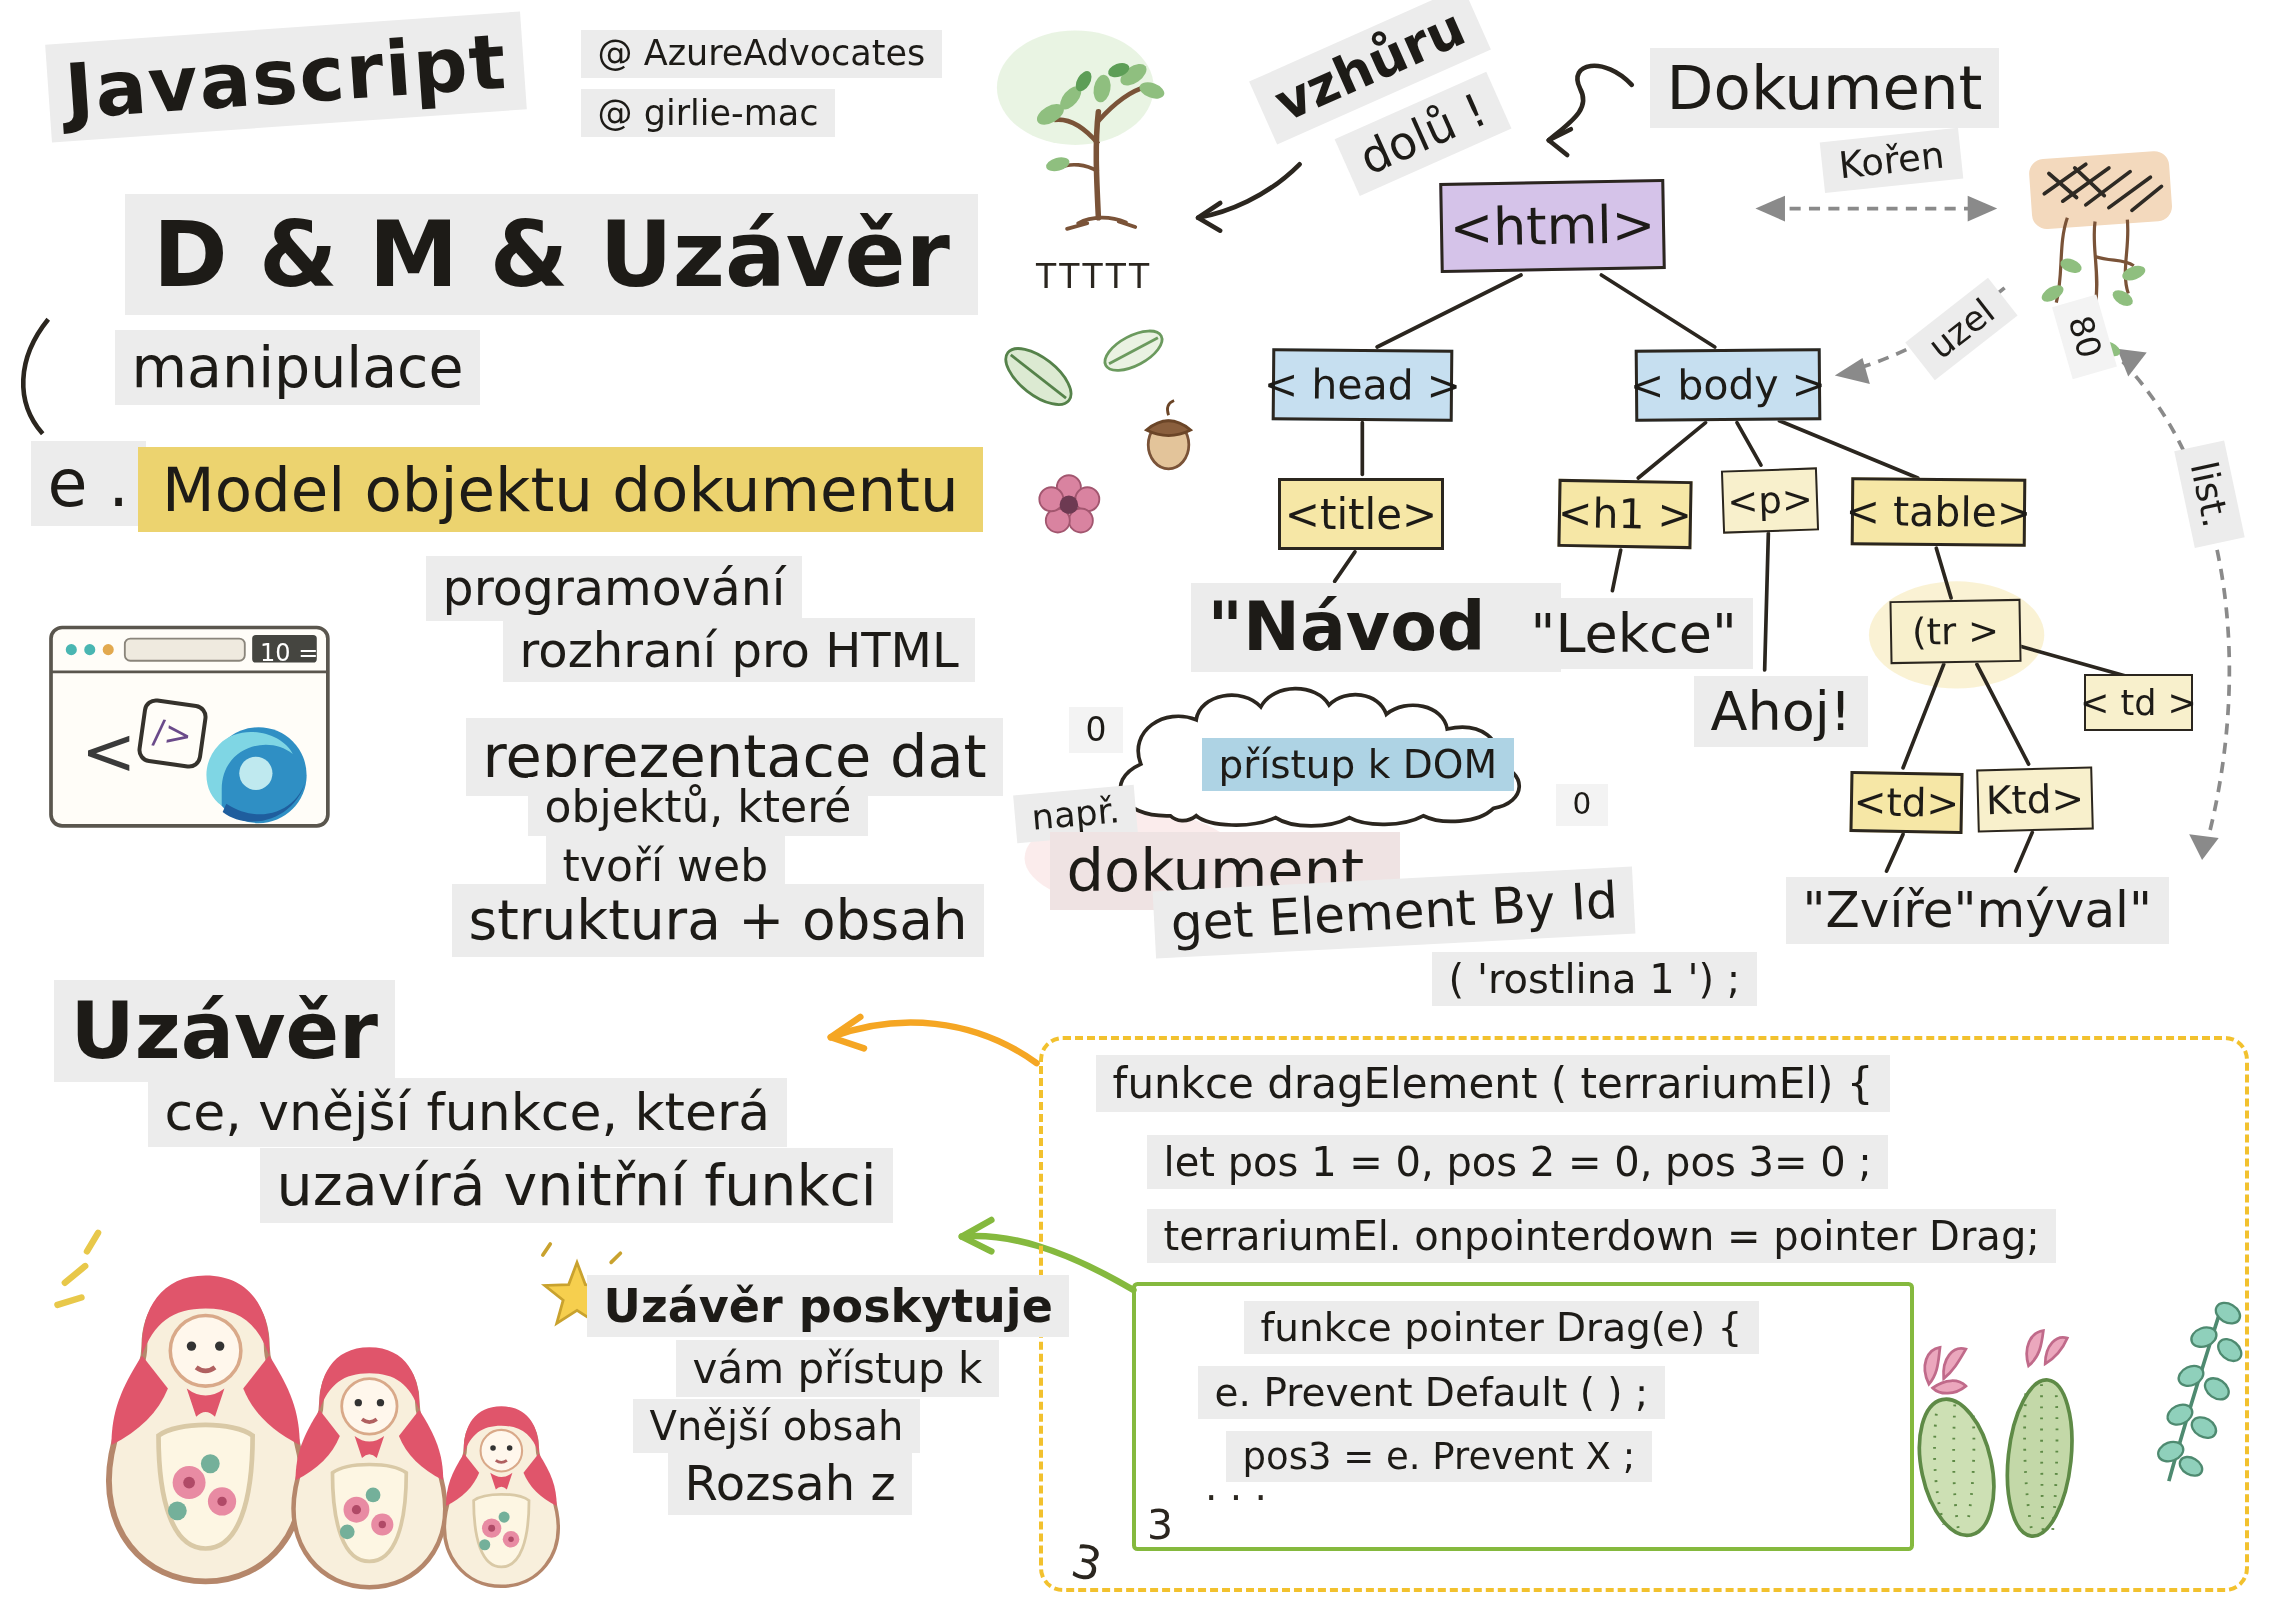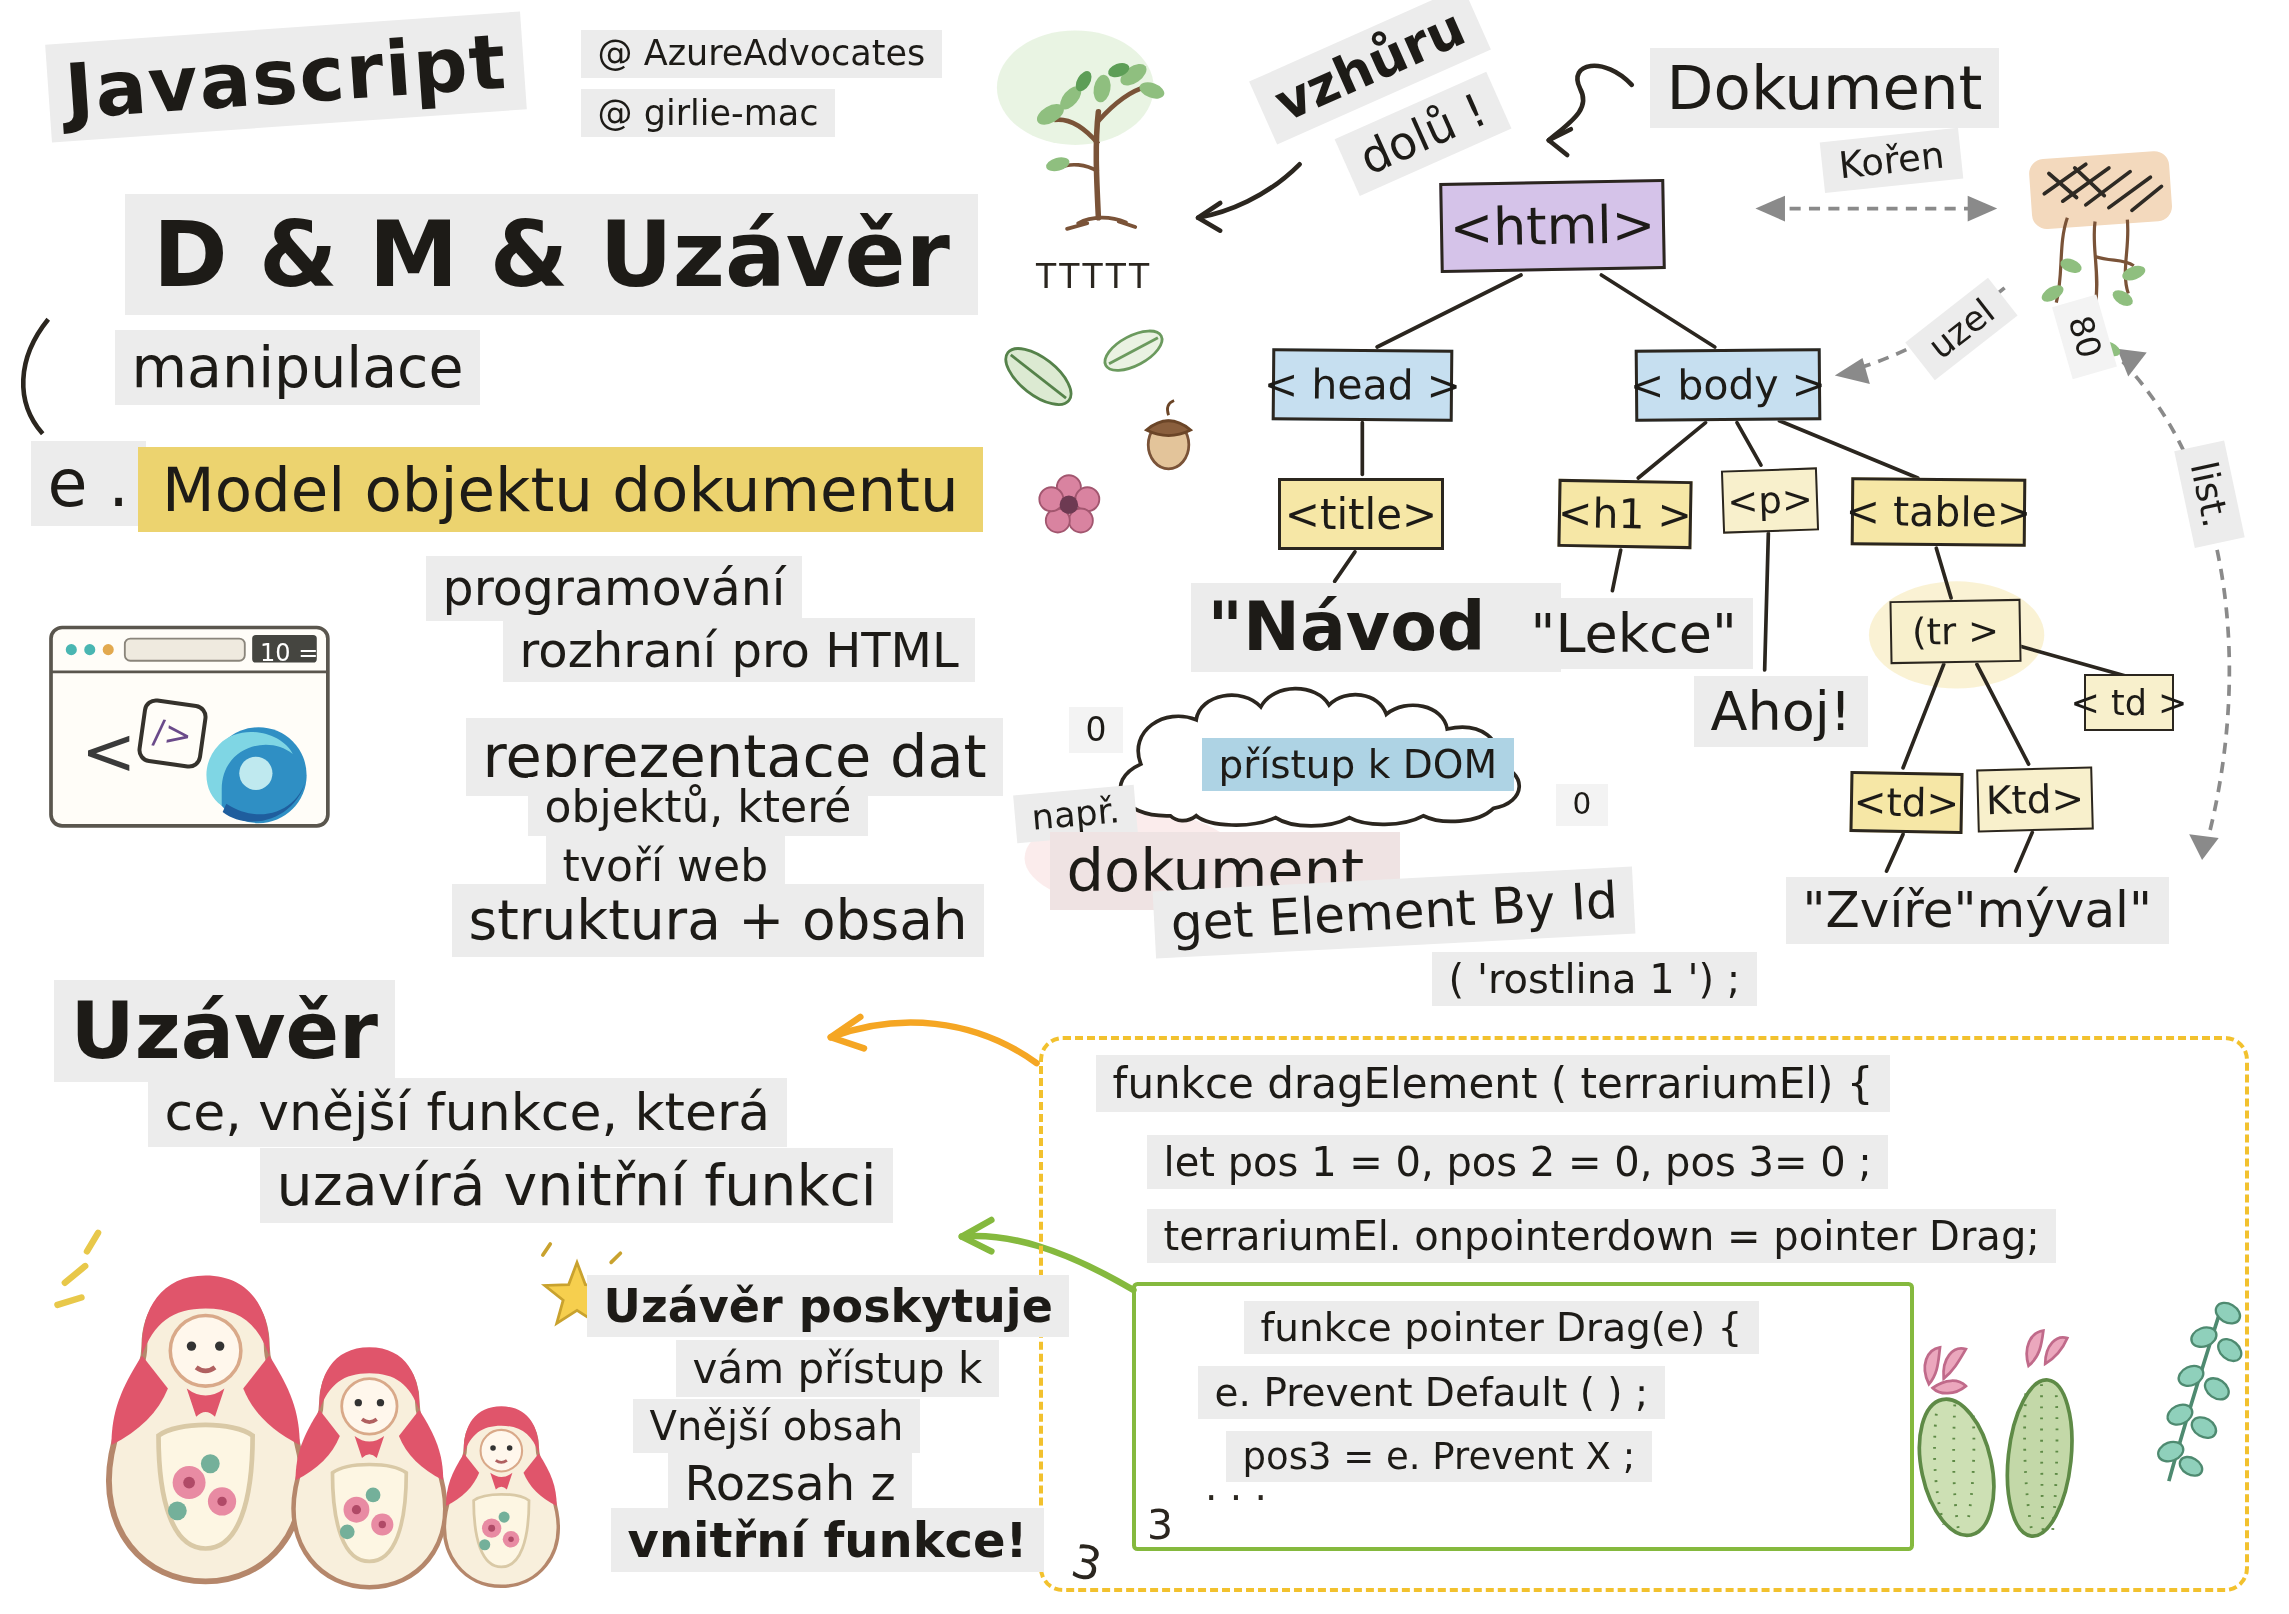--- a/index.html
+++ b/index.html
@@ -293,40 +293,39 @@
   </div>
 
   <div class="txt lbl" style="left:54px; top:980px; font-size:79px; font-weight:700;">Uzávěr</div>
   <div class="txt lbl" style="left:148px; top:1078px; font-size:52px;">ce, vnější funkce, která</div>
   <div class="txt lbl" style="left:260px; top:1148px; font-size:57px;">uzavírá vnitřní funkci</div>
 
   <div class="txt lbl" style="left:587px; top:1275px; font-size:46px; font-weight:600;">Uzávěr poskytuje</div>
   <div class="txt lbl" style="left:676px; top:1340px; font-size:42px;">vám přístup k</div>
   <div class="txt lbl" style="left:633px; top:1399px; font-size:40px;">Vnější obsah</div>
   <div class="txt lbl" style="left:668px; top:1451px; font-size:48px;">Rozsah z</div>
-  <div class="txt lbl" style="left:611px; top:1508px; font-size:48px; font-weight:600;">vnitřní funkce!</div>
 
   <div class="txt lbl" style="left:1253px; top:31px; font-size:52px; font-weight:600; transform:rotate(-24deg);">vzhůru</div>
   <div class="txt lbl" style="left:1340px; top:103px; font-size:46px; transform:rotate(-24deg);">dolů !</div>
   <div class="txt lbl" style="left:1650px; top:48px; font-size:61px;">Dokument</div>
   <div class="txt lbl" style="left:1822px; top:135px; font-size:37px; transform:rotate(-6deg);">Kořen</div>
   <div class="txt lbl" style="left:1909px; top:305px; font-size:35px; transform:rotate(-38deg);">uzel</div>
   <div class="txt lbl" style="left:2047px; top:314px; font-size:33px; transform:rotate(74deg); background:#f3f3f3;">80</div>
   <div class="txt lbl" style="left:2160px; top:469px; font-size:37px; transform:rotate(78deg);">list.</div>
   <div class="txt nobg" style="left:1036px; top:210px; font-size:33px; letter-spacing:3.7px; color:#2b261f;margin-top:47px;">TTTTT</div>
 
   <div class="node n-purple" style="left:1440px; top:181px; width:225px; height:90px; font-size:52px; transform:rotate(-1deg);">&lt;html&gt;</div>
   <div class="node n-blue" style="left:1272px; top:349px; width:181px; height:72px; font-size:41px; transform:rotate(0.5deg);">&lt; head &gt;</div>
   <div class="node n-blue" style="left:1635px; top:349px; width:186px; height:72px; font-size:41px; transform:rotate(-0.5deg);">&lt; body &gt;</div>
   <div class="node n-yellow" style="left:1278px; top:478px; width:166px; height:72px; font-size:42px;">&lt;title&gt;</div>
   <div class="node n-yellow" style="left:1558px; top:480px; width:134px; height:68px; font-size:41px; transform:rotate(1deg);">&lt;h1 &gt;</div>
   <div class="node n-pale" style="left:1722px; top:469px; width:96px; height:63px; font-size:37px; transform:rotate(-2deg);">&lt;p&gt;</div>
   <div class="node n-yellow" style="left:1851px; top:478px; width:175px; height:68px; font-size:41px; transform:rotate(0.5deg);">&lt; table&gt;</div>
   <div class="node n-pale" style="left:1890px; top:600px; width:131px; height:63px; font-size:37px; transform:rotate(-1deg);">(tr &gt;</div>
-  <div class="node n-pale" style="left:2084px; top:674px; width:90px; height:57px; font-size:35px;">&lt; td &gt;</div>
+  <div class="node n-pale" style="left:2084px; top:674px; width:109px; height:57px; font-size:35px;">&lt; td &gt;</div>
   <div class="node n-yellow" style="left:1850px; top:772px; width:113px; height:61px; font-size:39px; transform:rotate(1deg);">&lt;td&gt;</div>
   <div class="node n-pale" style="left:1977px; top:768px; width:116px; height:63px; font-size:39px; transform:rotate(-1.5deg);">Ktd&gt;</div>
 
   <div class="txt lbl" style="left:1191px; top:583px; font-size:68px; font-weight:700;">"Návod "</div>
   <div class="txt lbl" style="left:1514px; top:598px; font-size:54px;">"Lekce"</div>
   <div class="txt lbl" style="left:1694px; top:676px; font-size:54px;">Ahoj!</div>
   <div class="txt lbl" style="left:1786px; top:877px; font-size:50px;">"Zvíře"mýval"</div>
 
   <div class="txt lbl" style="left:1069px; top:707px; font-size:33px; background:#f3f3f3;">0</div>
   <div class="txt lbl" style="left:1015px; top:790px; font-size:35px; transform:rotate(-5deg);">např.</div>

